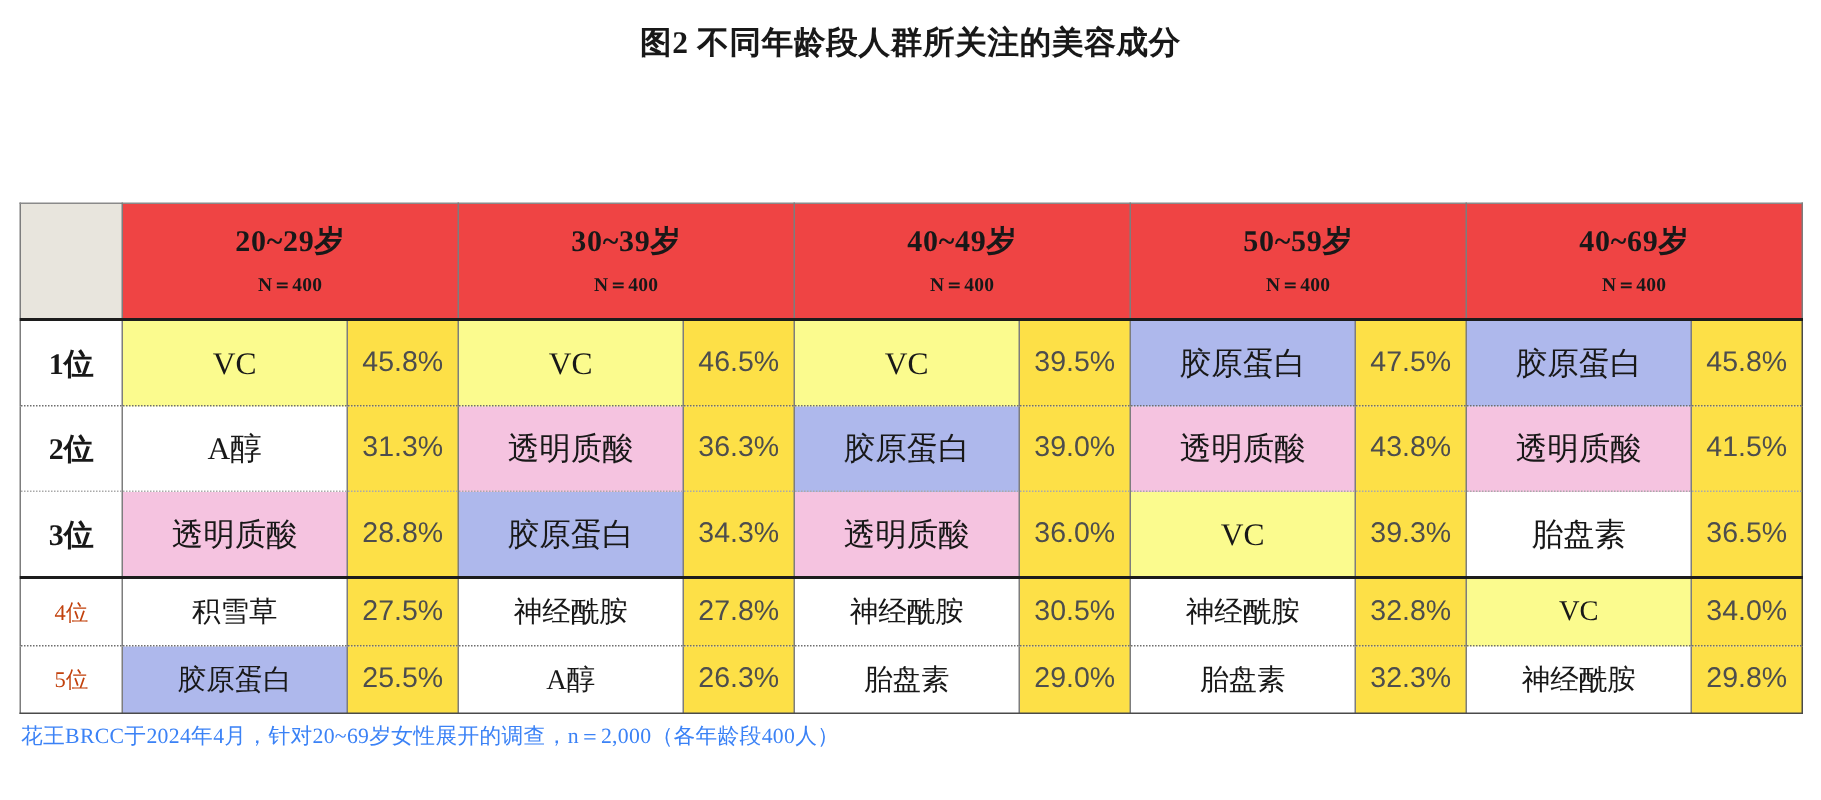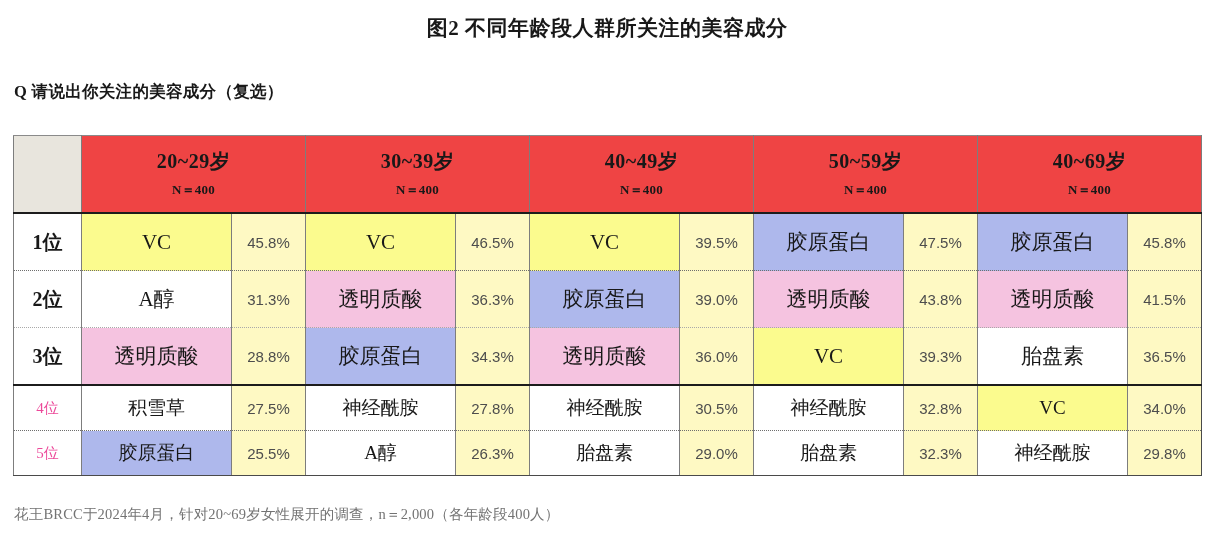--- a/index.html
+++ b/index.html
@@ -64,67 +64,63 @@
   tr.r-top td{height:56px;}
   tr.r-low td{height:44px;}
 
   td.rank{
     background:#ffffff;
     font-weight:bold;
     border-left:1.5px solid #4a4a4a;
     border-right:2.5px solid #1c1c1c;
   }
   tr.r-top td.rank{font-size:20px;}
-  tr.r-low td.rank{font-size:15px;color:#ec4899;font-weight:normal;}
+  tr.r-low td.rank{font-size:15px;color:#c2410c;font-weight:normal;}
 
   td.name{
     font-size:21px;
     background:#ffffff;
     border-left:none;
     border-right:1px solid #b5b5b5;
   }
   tr.r-low td.name{font-size:19px;}
   td.pct{
-    font-size:15px;color:#4d4d4d;
-    background:#fef9c3;
+    font-size:19px;color:#4d4d4d;
+    background:#fde047;
     border-left:none;
     border-right:2.5px solid #1c1c1c;
     font-family:"Liberation Sans","DejaVu Sans",sans-serif;
   }
   td.pct.last{border-right:1.5px solid #4a4a4a;}
 
   
   tr.sep-dot td{border-top:1px dotted #6e6e6e;}
   tr.sep-dot-l td{border-top:1px dotted #a9a9a9;}
   tr.sep-solid td{border-top:2.5px solid #1c1c1c;}
   tr.last-row td{border-bottom:1.5px solid #4a4a4a;}
 
   
   .fill-yellow{background:#fbfb8e !important;}
   .fill-blue{background:#aeb8ec !important;}
   .fill-pink{background:#f5c3e0 !important;}
   .fill-none{background:#ffffff !important;}
 
   .footnote{
-    position:absolute;left:14px;top:505px;
-    font-size:14.5px;color:#737373;letter-spacing:.2px;
+    position:absolute;left:14px;top:481px;
+    font-size:14.5px;color:#3b82f6;letter-spacing:.2px;
     white-space:nowrap;
   }
 </style>
 </head>
 <body>
 
 <div class="page">
 
   <div class="fig-title">图2  不同年龄段人群所关注的美容成分</div>
 
-  <div class="question">
-    <span class="q-letter">Q</span>
-    <span>请说出你关注的美容成分（复选）</span>
-  </div>
 
   <table class="grid">
     <colgroup>
       <col class="c-rank">
       <col class="c-name">
         <col class="c-pct">
       <col class="c-name">
         <col class="c-pct">
       <col class="c-name">
         <col class="c-pct">

